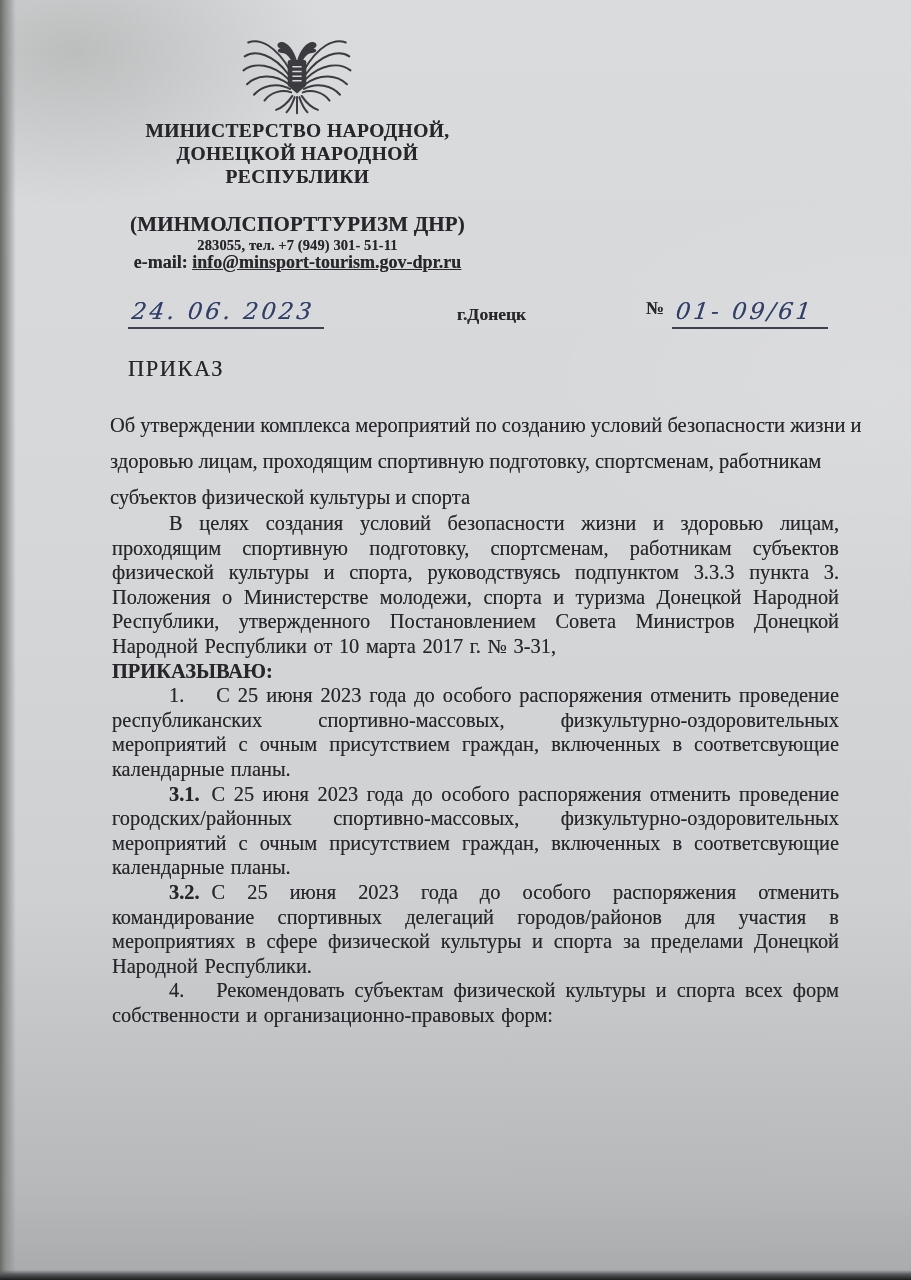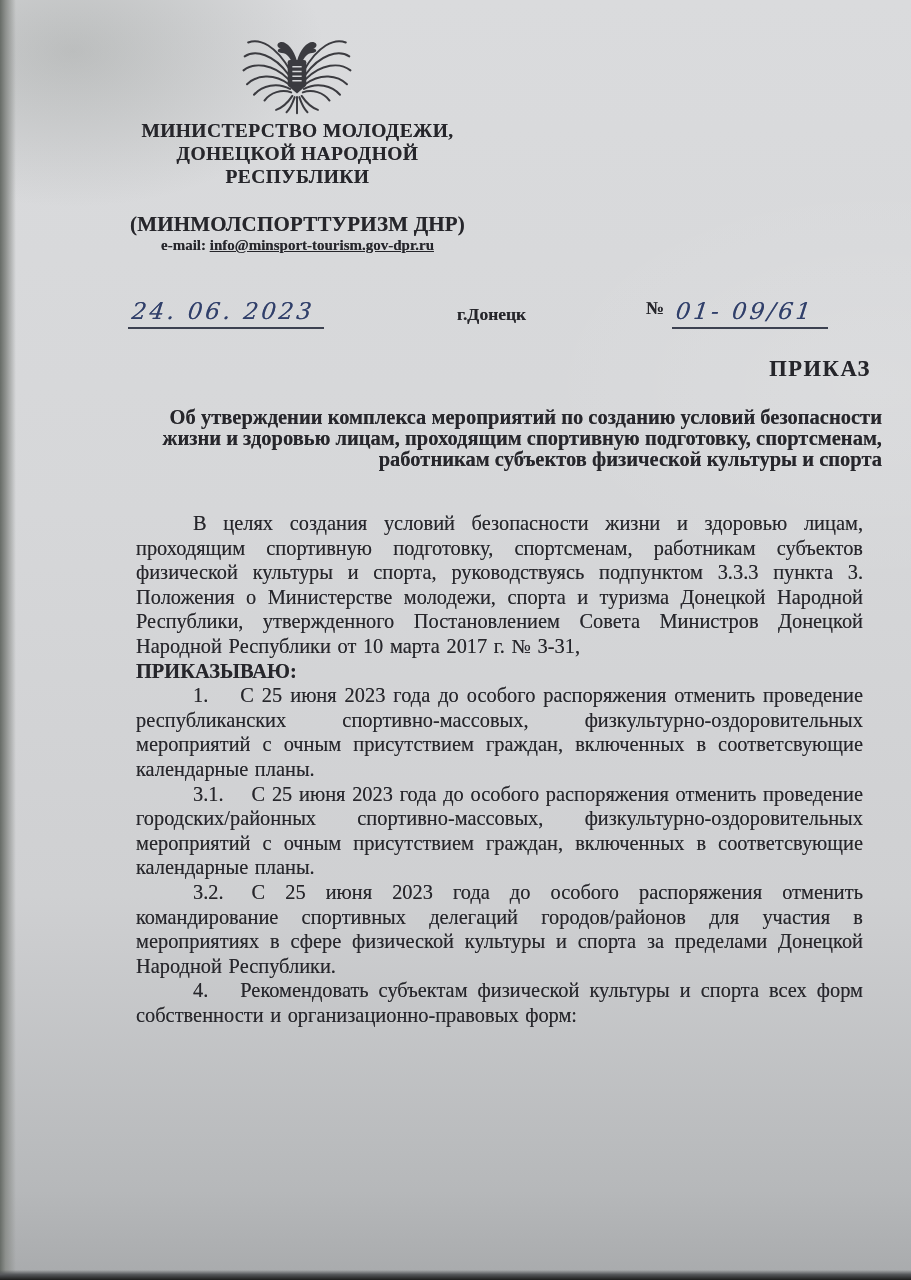--- a/index.html
+++ b/index.html
@@ -25,52 +25,52 @@
     background:linear-gradient(0deg,#1c1c1c 0%, #55575a 55%, rgba(0,0,0,0) 100%);
   }
   .printed{ text-shadow:0 0 0.6px rgba(38,38,43,0.55); }
 
   .emblem{position:absolute;top:32px;left:236px;width:122px;height:86px;}
 
   .ministry{position:absolute;top:119px;left:110px;width:375px;text-align:center;}
   .ministry .line{font-weight:bold;font-size:19.5px;line-height:23px;letter-spacing:0.4px;}
   .ministry .abbr{font-weight:bold;font-size:21px;line-height:25px;letter-spacing:0.2px;margin-top:24px;}
   .ministry .addr{font-size:14.5px;line-height:17px;font-weight:bold;letter-spacing:0.1px;}
-  .ministry .addr-email{font-size:15px;line-height:17px;font-weight:bold;}
+  .ministry .addr-email{font-size:18px;line-height:17px;font-weight:bold;}
   .email-link{text-decoration:underline;}
 
   .requisites{position:absolute;top:296px;left:128px;width:727px;height:44px;}
   .hand{
     font-family:"DejaVu Serif",serif;font-style:italic;
     color:#303f6a;letter-spacing:3px;font-size:23px;
     display:inline-block;transform:skewX(-7deg);
     text-shadow:0 0 0.5px rgba(48,63,106,0.6);
   }
   .date-block{position:absolute;left:0;top:2px;border-bottom:2px solid #3c4150;padding:0 10px 3px 4px;min-width:158px;}
   .city{position:absolute;left:329px;top:8px;font-size:17.5px;font-weight:bold;}
   .number-block{position:absolute;left:518px;top:2px;}
   .number-sign{font-size:18px;font-weight:bold;vertical-align:top;padding-right:8px;}
   .number-line{display:inline-block;border-bottom:2px solid #3c4150;padding:0 14px 3px 4px;min-width:128px;}
 
-  .order-title{position:absolute;top:356px;left:144px;width:727px;text-align:right;
-    font-weight:bold;font-size:22.5px;letter-spacing:1.5px;}
+  .order-title{position:absolute;top:356px;left:128px;width:727px;text-align:left;
+    font-weight:normal;font-size:22.5px;letter-spacing:1.5px;}
 
-  .subject{position:absolute;top:407px;left:110px;width:772px;text-align:right;
-    font-weight:bold;font-size:20.5px;line-height:21px;}
+  .subject{position:absolute;top:407px;left:110px;width:772px;text-align:left;
+    font-weight:normal;font-size:20.5px;line-height:36px;}
 
-  .doc-body{position:absolute;top:511px;left:136px;width:727px;
+  .doc-body{position:absolute;top:511px;left:112px;width:727px;
     font-size:20.4px;line-height:24.6px;text-align:justify;word-spacing:1.5px;}
   .doc-body p{margin:0;}
   .preamble{text-indent:57px;}
   .order-word{font-weight:bold;}
   .item{text-indent:57px;margin-top:3px;}
   .item-last{margin-top:10px;}
   .item-num{display:inline;}
   .gap-wide{margin-right:32px;}
-  .gap-small{margin-right:28px;}
+  .gap-small{margin-right:12px;font-weight:bold;}
 </style>
 </head>
 <body>
 
 <div class="page">
   <div class="scan-edge-left"></div>
   <div class="scan-edge-bottom"></div>
 
   <div class="emblem">
     <svg viewBox="0 0 100 74" width="122" height="86" aria-hidden="true">
@@ -99,24 +99,25 @@
         <path d="M46 55 C42 61 38 65 32 67"></path>
         <path d="M48 56 C46 62 44 66 41 69"></path>
         <path d="M50 56 C50 62 50 66 50 70"></path>
         <path d="M52 56 C54 62 56 66 59 69"></path>
         <path d="M54 55 C58 61 62 65 68 67"></path>
       </g>
     </svg>
   </div>
 
   <div class="ministry printed">
-    <div class="line">МИНИСТЕРСТВО МОЛОДЕЖИ,</div>
+    <div class="line">МИНИСТЕРСТВО НАРОДНОЙ,</div>
     <div class="line">ДОНЕЦКОЙ НАРОДНОЙ</div>
     <div class="line">РЕСПУБЛИКИ</div>
     <div class="abbr">(МИНМОЛСПОРТТУРИЗМ ДНР)</div>
+    <div class="addr">283055, тел. +7 (949) 301- 51-11</div>
     <div class="addr-email"><span>e-mail: </span><span class="email-link">info@minsport-tourism.gov-dpr.ru</span></div>
   </div>
 
   <div class="requisites">
     <div class="date-block">
       <span class="hand">24. 06. 2023</span>
     </div>
     <div class="city printed">г.Донецк</div>
     <div class="number-block">
       <span class="number-sign printed">№</span><span class="number-line"><span class="hand">01- 09/61</span></span>

